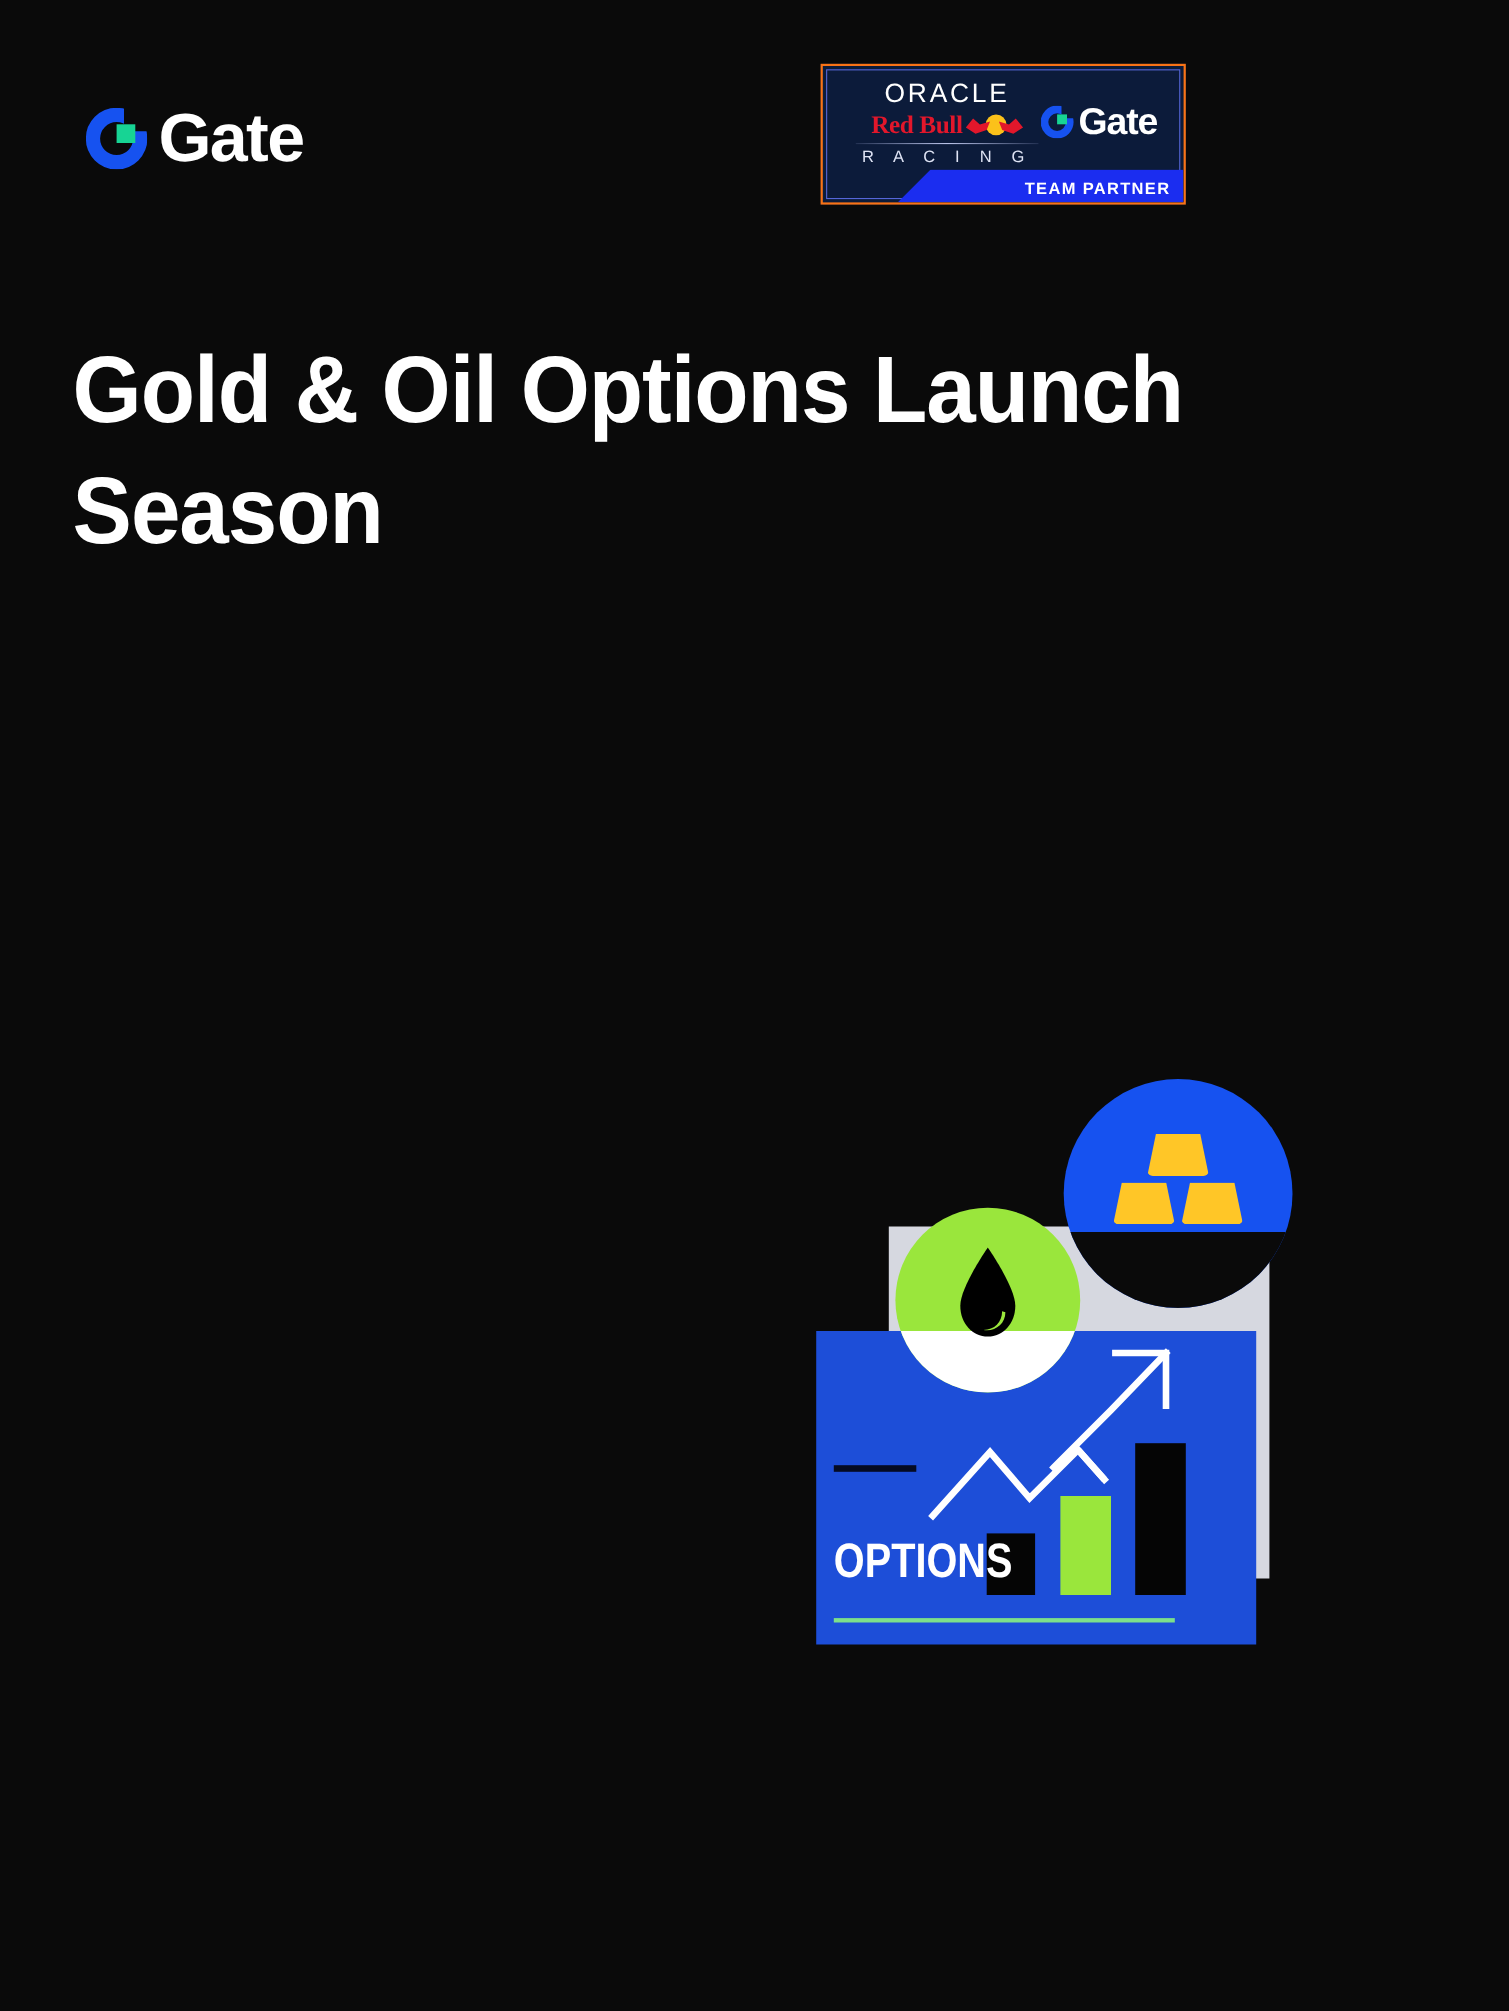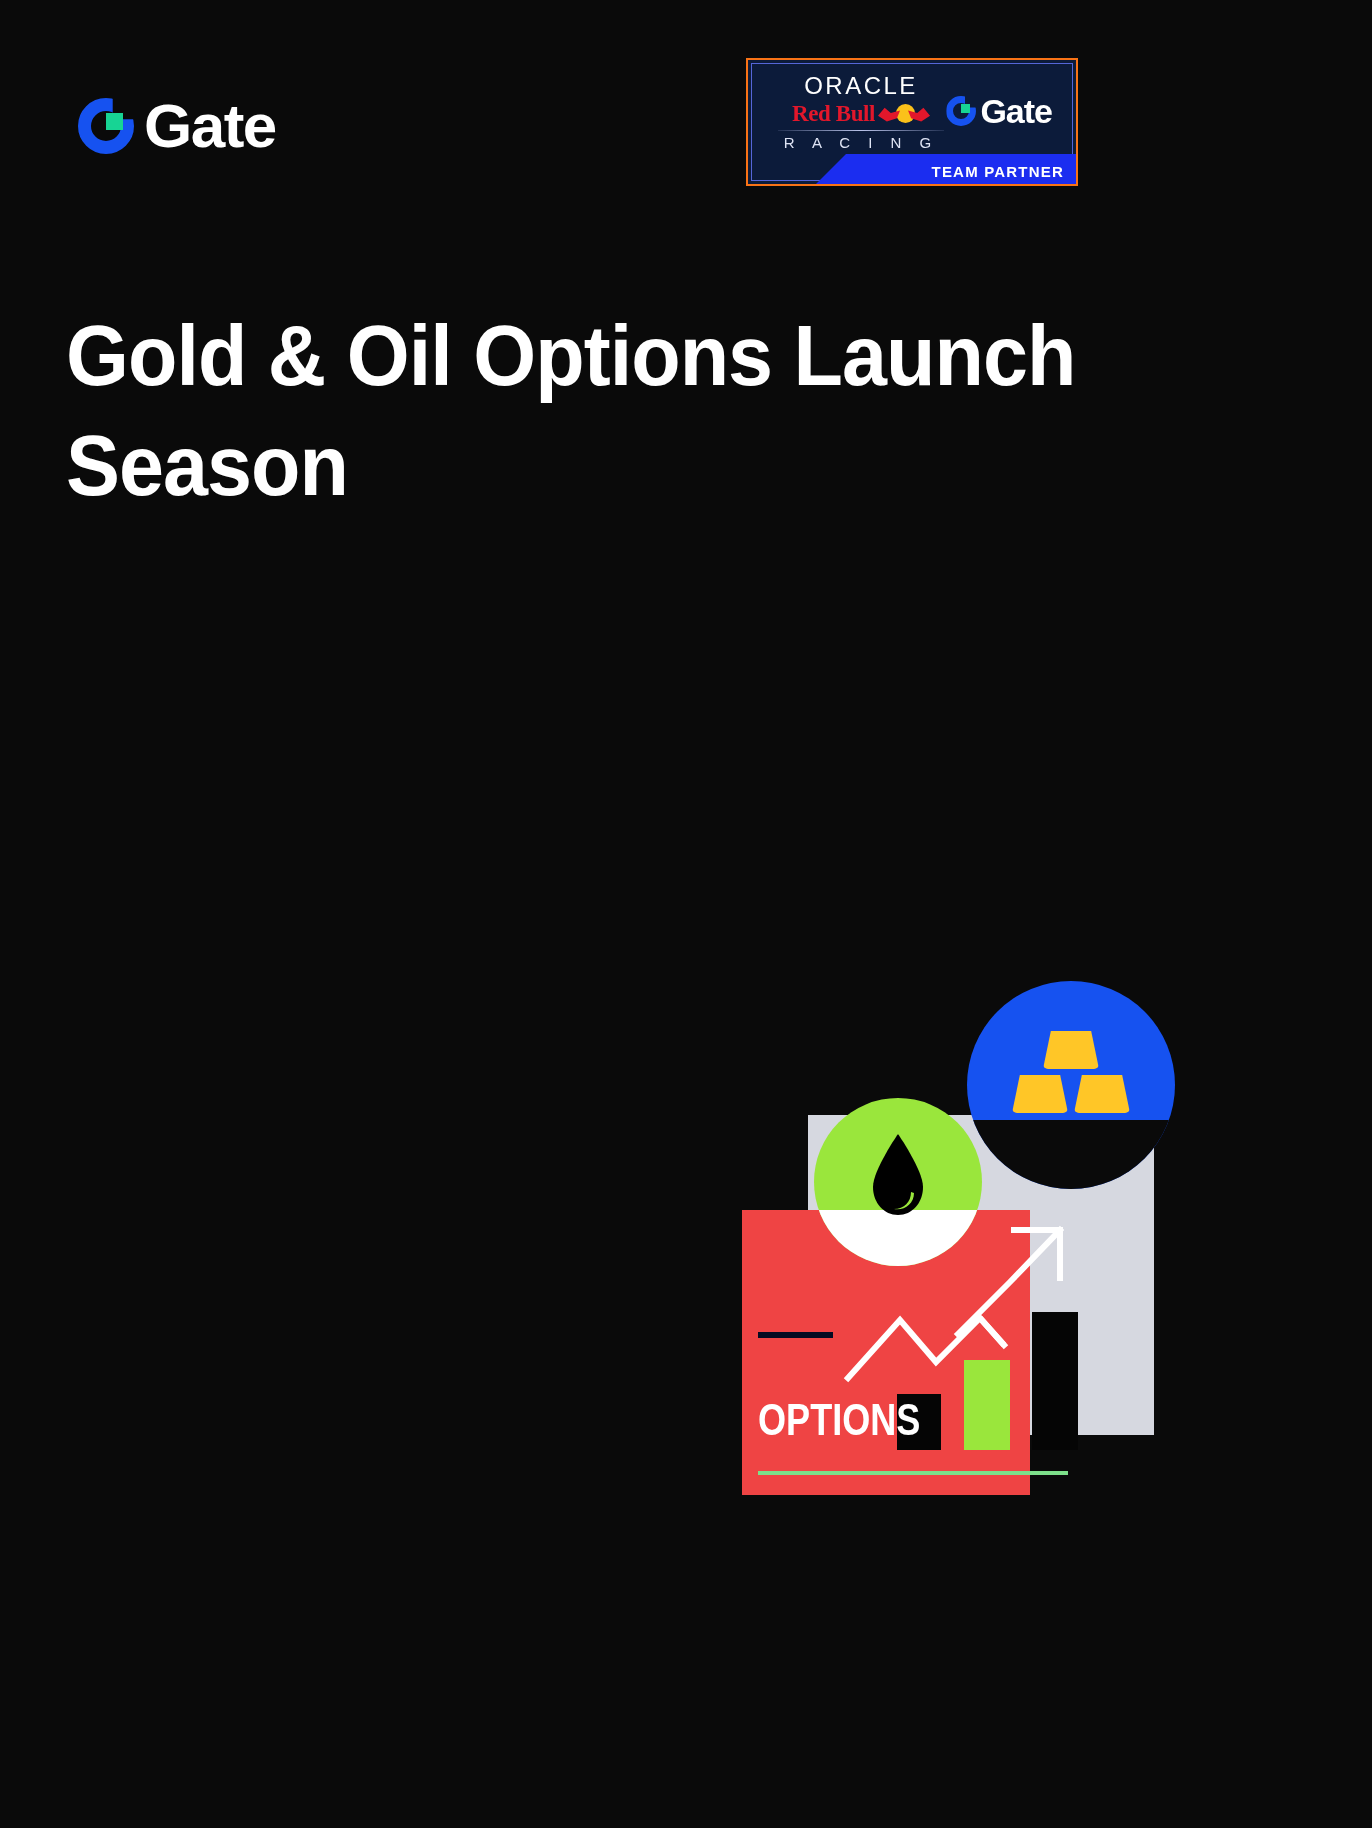--- a/index.html
+++ b/index.html
@@ -292,23 +292,23 @@
     right:0; top:44px;
     width:56px; height:38px;
     clip-path: polygon(14% 0, 86% 0, 100% 100%, 0 100%);
   }
 
   
   .ill-card-blue {
     position:absolute;
     left:0;
     top:225px;
-    width:288px;
+    width:400px;
     height:285px;
-    background:#ef4444;
+    background:#1d4ed8;
     z-index:5;
   }
 
   
   .ill-oil-circle {
     position:absolute;
     left:72px;
     top:113px;
     width:168px;
     height:168px;

